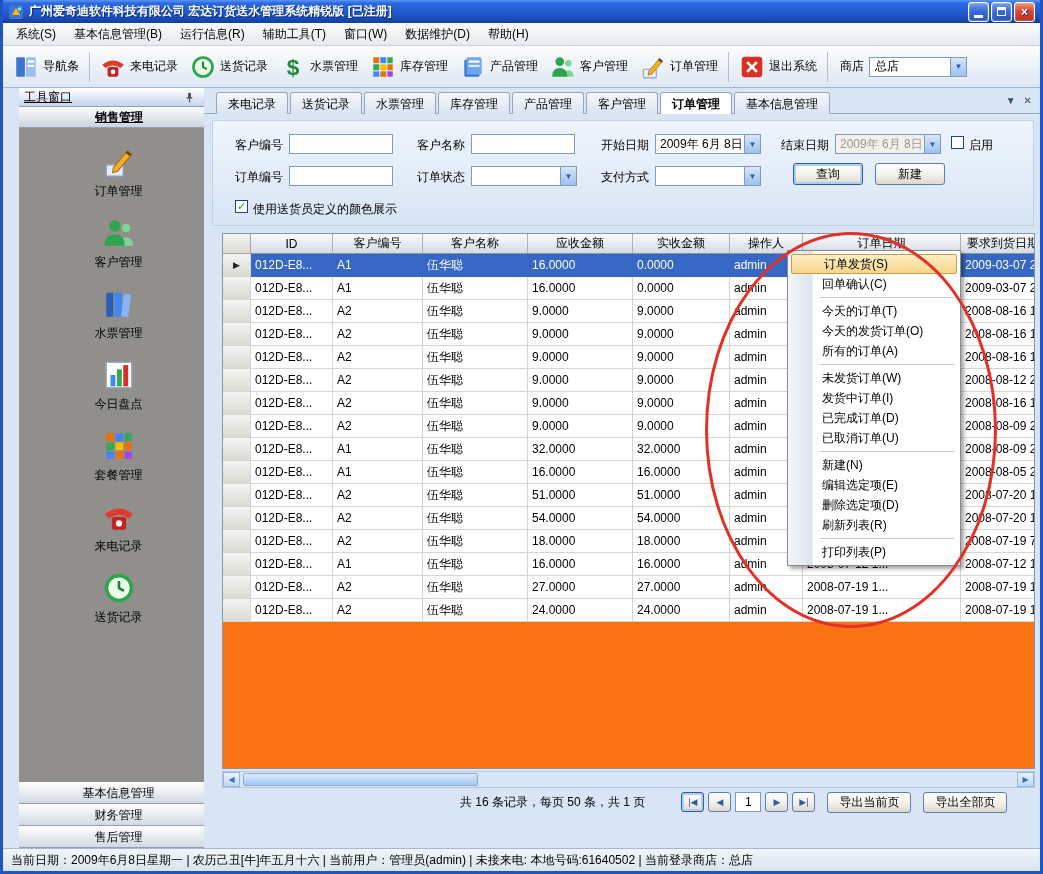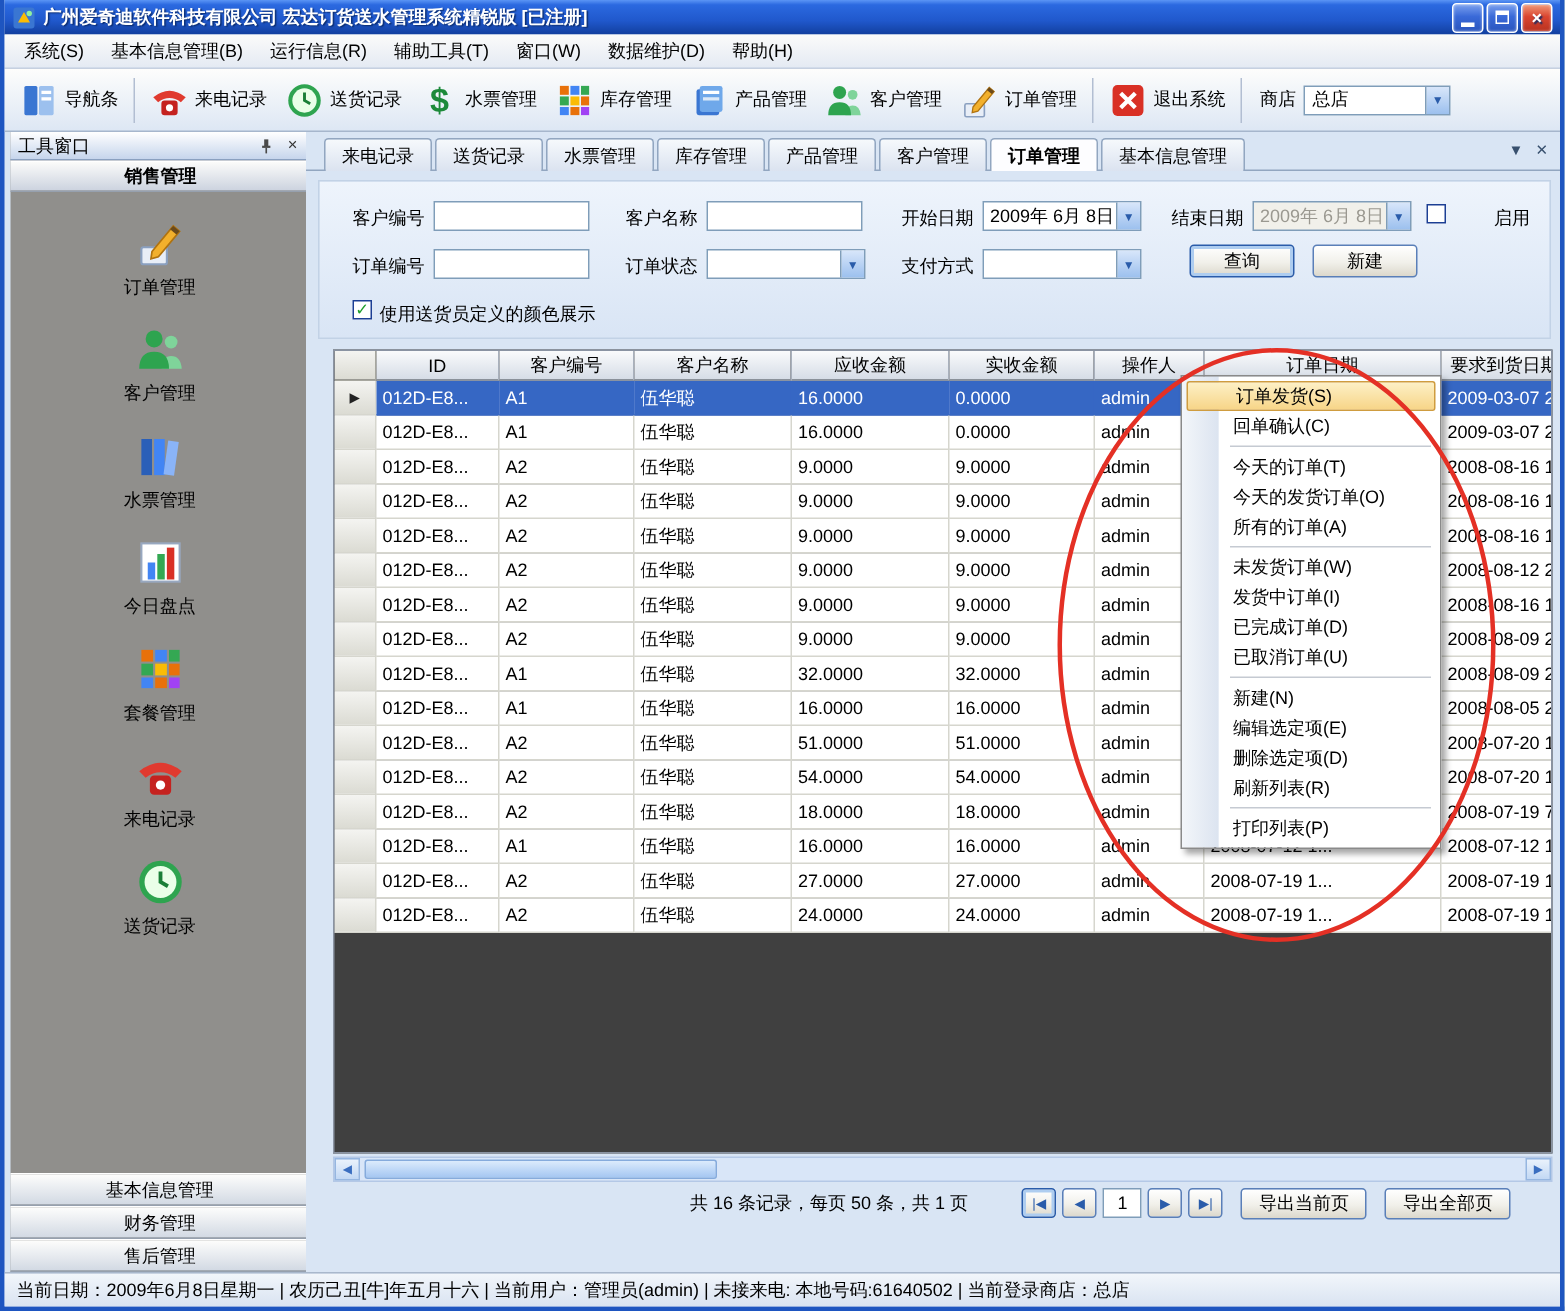--- a/index.html
+++ b/index.html
@@ -49,21 +49,21 @@
   .tool-btn svg{width:26px;height:26px;display:block;}
   .tool-sep{width:1px;height:30px;background:#b2bed2;margin:0 4px;}
   .store-group{display:flex;align-items:center;gap:5px;margin-left:8px;}
   .store-combo{width:98px;height:20px;background:#fff;border:1px solid #7f9db9;display:flex;align-items:center;padding-left:5px;}
   .combo-arrow{
     width:16px;height:100%;margin-left:auto;border-left:1px solid #7f9db9;
     background:linear-gradient(#d8e6fa,#9cc0ee); color:#2a5caa;font-size:8px;
     display:flex;align-items:center;justify-content:center;
   }
   
-  .sidebar{position:absolute;left:4px;top:88px;width:201px;bottom:23px;background:#908f8c;border-right:1px solid #6f7e96;}
+  .sidebar{position:absolute;left:16px;top:88px;width:201px;bottom:23px;background:#908f8c;border-right:1px solid #6f7e96;text-decoration:underline;}
   .tw-header{height:19px;background:linear-gradient(#ffffff,#c6d5ec);border-bottom:1px solid #8aa0c0;display:flex;align-items:center;gap:4px;padding:0 5px;}
   .tw-header .spacer{flex:1;}
   .tw-mini{width:14px;height:14px;display:flex;align-items:center;justify-content:center;font-size:11px;color:#333;}
   .tw-group{height:21px;background:linear-gradient(#fbfbfa,#ccd3df);border-top:1px solid #fff;border-bottom:1px solid #96a0ae;display:flex;align-items:center;justify-content:center;font-weight:bold;}
   #sidebar-items{position:absolute;left:0;right:1px;top:41px;bottom:89px;display:flex;flex-direction:column;align-items:center;gap:16px;padding-top:16px;overflow:hidden;}
   .tw-item{display:flex;flex-direction:column;align-items:center;gap:4px;width:100%;}
   .tw-item svg{width:34px;height:34px;display:block;}
   #sidebar-bottom{position:absolute;left:0;right:1px;bottom:0;}
   .tw-bottom-item{height:22px;background:linear-gradient(#fdfdfc,#d2d9e3);border-top:1px solid #fff;border-bottom:1px solid #96a0ae;display:flex;align-items:center;justify-content:center;}
   
@@ -85,21 +85,21 @@
     background:linear-gradient(#ffffff,#f1f0ea 55%,#dcd8cc);
     border:1px solid #5a7fb8;border-radius:3px;
     display:flex;align-items:center;justify-content:center;white-space:nowrap;
   }
   .xpbtn.focus{box-shadow:inset 0 0 0 2px #aecdf0;border-color:#2a5caa;}
   .btn-query{position:absolute;left:580px;top:42px;width:70px;height:22px;}
   .btn-new{position:absolute;left:662px;top:42px;width:70px;height:22px;}
   #status-btns{position:absolute;right:10px;top:74px;display:flex;gap:4px;}
   #status-btns .sbtn{width:77px;height:21px;}
   
-  .gridwrap{position:absolute;left:18px;top:145px;width:813px;height:536px;background:#404040;overflow:hidden;border:1px solid #8a93a2;}
+  .gridwrap{position:absolute;left:18px;top:145px;width:813px;height:536px;background:#f97316;overflow:hidden;border:1px solid #8a93a2;}
   .ghead{display:flex;height:20px;}
   .gc{flex:none;display:flex;align-items:center;padding:0 4px;white-space:nowrap;overflow:hidden;}
   .ghc{background:linear-gradient(#fafbfc,#d5dce6);border-right:1px solid #a8b0bc;border-bottom:1px solid #8a93a2;justify-content:center;padding:0 2px;}
   .grow{display:flex;height:23px;background:#fff;}
   .grow .gc{border-right:1px solid #d6d6ce;border-bottom:1px solid #d6d6ce;}
   .rowsel{width:28px;background:linear-gradient(#f4f4f1,#dbdbd3);border-right:1px solid #a6a69e;border-bottom:1px solid #a6a69e;justify-content:center;font-size:9px;color:#222;}
   .grow.sel .gc:not(.rowsel){background:var(--selection,#3667c4);color:#fff;border-color:#3667c4;}
   .w0{width:82px}.w1{width:90px}.w2{width:105px}.w3{width:105px}.w4{width:97px}
   .w5{width:73px}.w6{width:158px}.w7{width:200px}
   .ghc.w7{justify-content:flex-start;padding-left:6px;}
@@ -413,21 +413,21 @@
       <span class="combo" style="left:442px;top:13px;width:106px">
         <span>2009年 6月 8日</span>
         <span class="combo-arrow">▼</span>
       </span>
       <span class="f-label" style="left:568px;top:16px">结束日期</span>
       <span class="combo disabled" style="left:622px;top:13px;width:106px">
         <span>2009年 6月 8日</span>
         <span class="combo-arrow">▼</span>
       </span>
       <span class="cb" style="left:738px;top:15px"></span>
-      <span class="f-label" style="left:783px;top:16px">启用</span>
+      <span class="f-label" style="left:756px;top:16px">启用</span>
 
       <span class="f-label" style="left:22px;top:48px">订单编号</span>
       <input class="f-input" style="left: 76px; top: 45px;">
       <span class="f-label" style="left:204px;top:48px">订单状态</span>
       <span class="combo" style="left:258px;top:45px;width:106px">
         <span></span>
           <span class="combo-arrow">▼</span>
       </span>
       <span class="f-label" style="left:388px;top:48px">支付方式</span>
       <span class="combo" style="left:442px;top:45px;width:106px">

